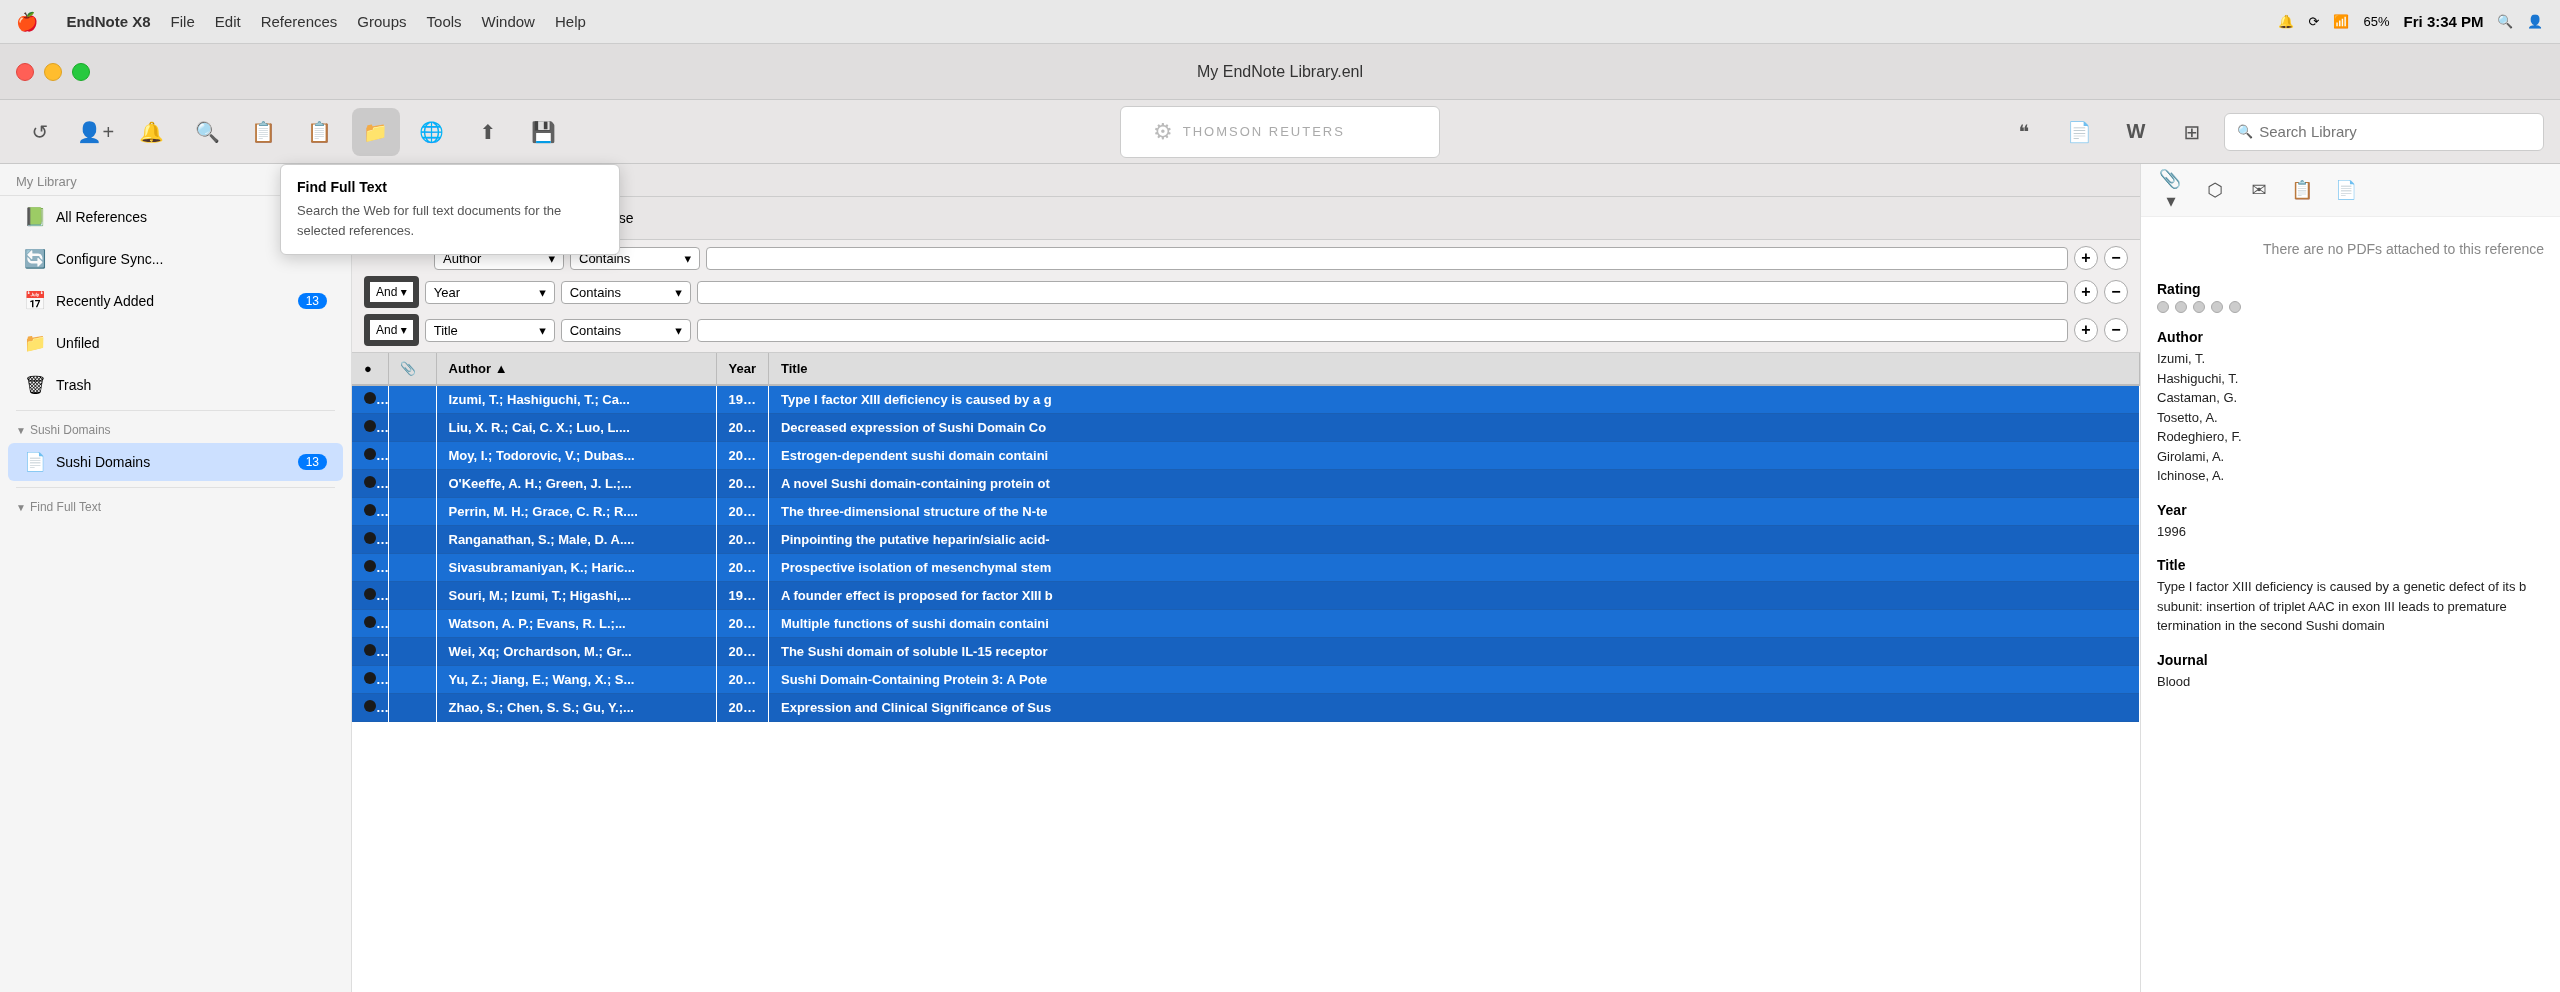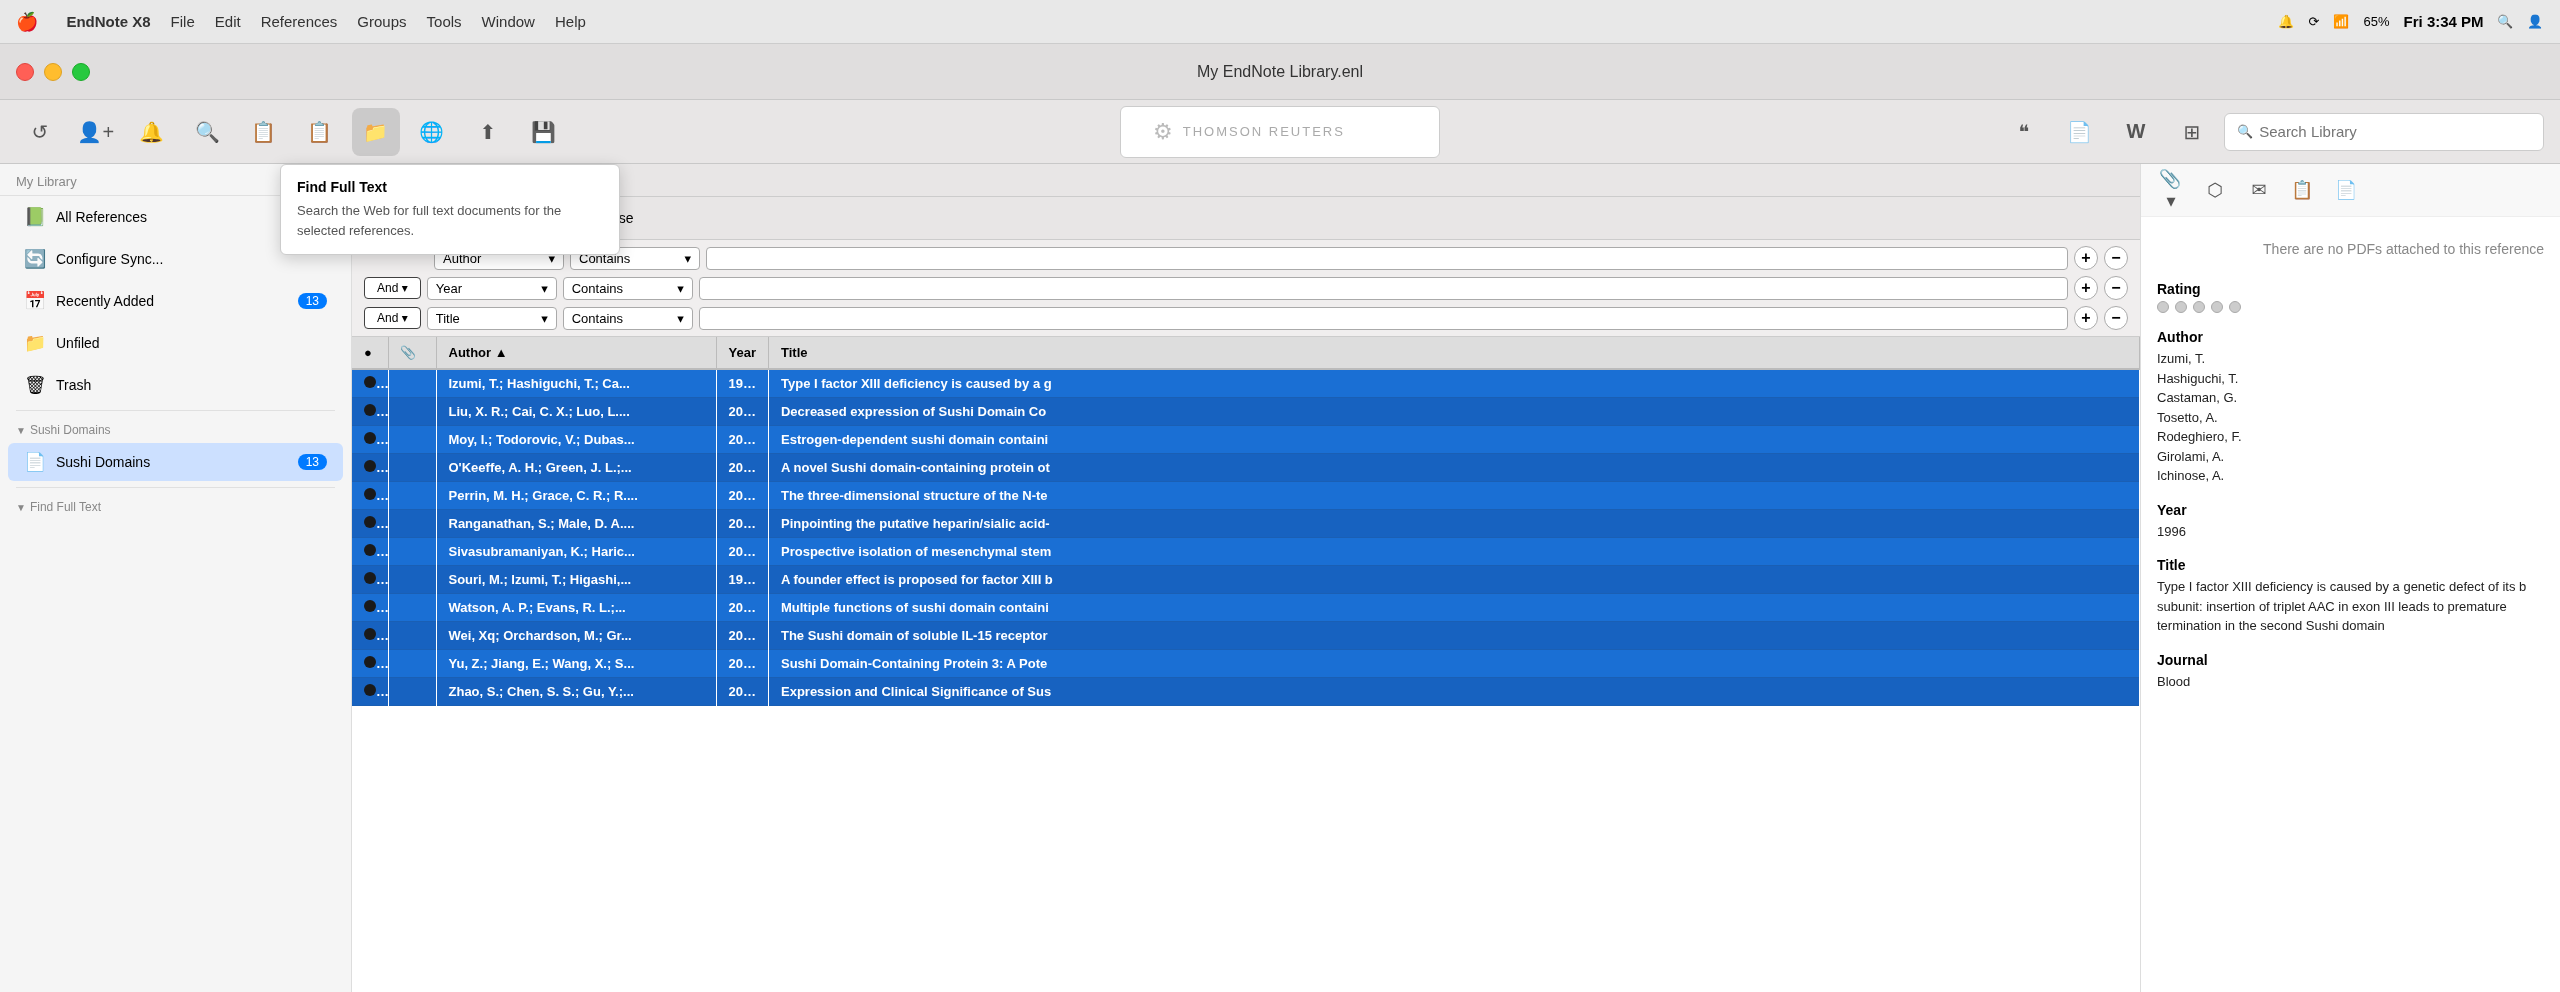--- a/index.html
+++ b/index.html
@@ -230,23 +230,23 @@
       gap: 6px;
       border-bottom: 1px solid #ccc;
     }
     .search-row {
       display: flex;
       align-items: center;
       gap: 6px;
     }
     .search-row-connector {
       background: white;
-      border: 1px solid #404040;
+      border: 6px solid #404040;
       border-radius: 4px;
-      padding: 3px 12px;
+      padding: 3px 6px;
       font-size: 12px;
       cursor: pointer;
     }
     .search-field-select, .search-contains-select {
       display: flex;
       align-items: center;
       background: white;
       border: 1px solid #aaa;
       border-radius: 4px;
       padding: 3px 8px;

